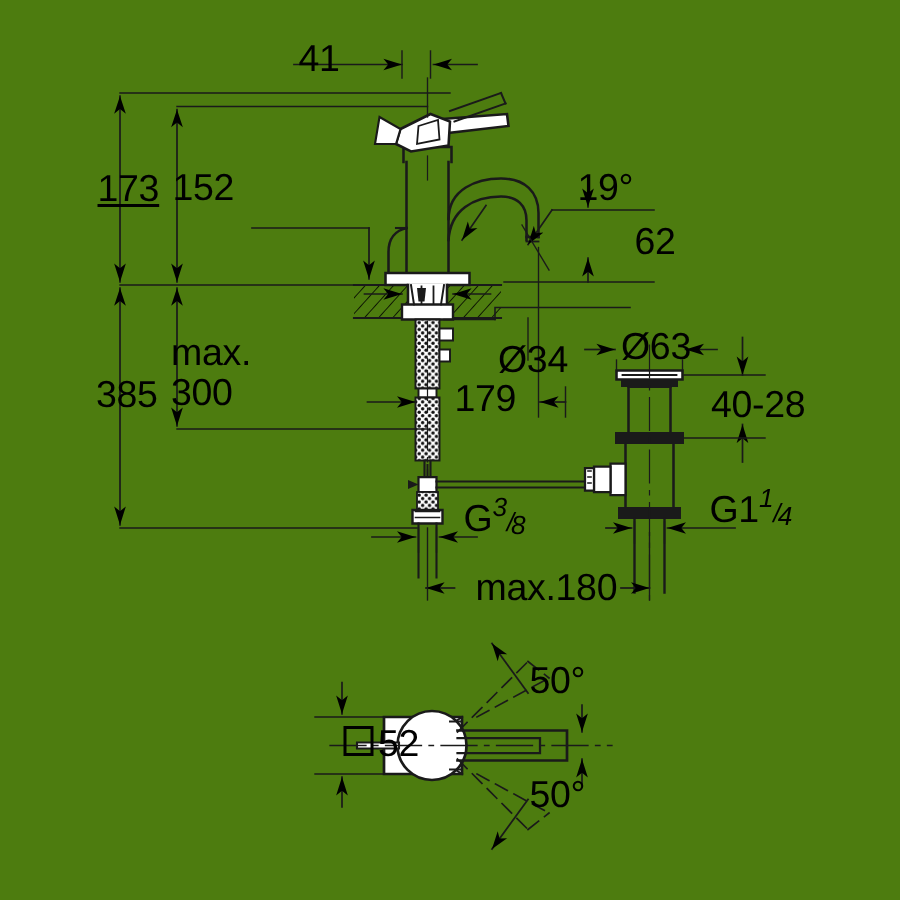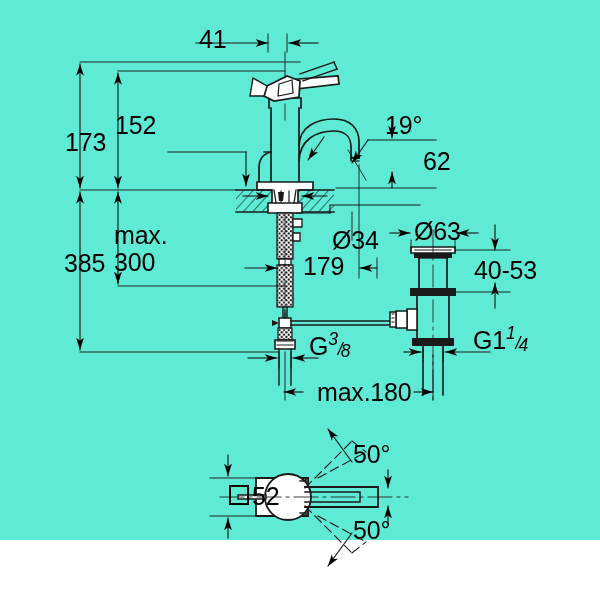--- a/index.html
+++ b/index.html
@@ -1,21 +1,21 @@
 <!DOCTYPE html>
 <html><head>
 <meta charset="utf-8">
 <style>
   html,body{margin:0;padding:0;background:#ffffff;}
   body{
     width:600px;height:600px;overflow:hidden;
     font-family:"Liberation Sans", sans-serif;
     color:#000000;
   }
-  #stage{position:relative;width:600px;height:540px;background:#5eead4;}
+  #stage{position:relative;width:600px;height:600px;background:#4d7c0f;}
   #stage svg{position:absolute;left:0;top:0;}
   .dimtext{
     position:absolute;
     font-family:"Liberation Sans", sans-serif;
     color:#000000;
     white-space:nowrap;
     line-height:1;
     letter-spacing:-0.2px;
   }
   .t28{font-size:25px;}
@@ -239,41 +239,41 @@
 
       <path d="M228,455 L228,476" marker-end="url(#ar)" stroke-width="1.15"></path>
       <path d="M228,538 L228,518" marker-end="url(#ar)" stroke-width="1.15"></path>
       <path d="M210,478 L256,478" stroke-width="0.95"></path>
       <path d="M210,516 L256,516" stroke-width="0.95"></path>
     </g>
   </svg>
 
   <div class="dimtext t28" style="left:199px;top:27px;">41</div>
 
-  <div class="dimtext t28" style="left:65px;top:130px;">173</div>
+  <div class="dimtext t28" style="left:65px;top:114px;text-decoration:underline;">173</div>
 
   <div class="dimtext t28" style="left:115px;top:113px;">152</div>
 
 
   <div class="dimtext t28" style="left:64px;top:251px;">385</div>
 
   <div class="dimtext t28" style="left:114px;top:223px;">max.</div>
   <div class="dimtext t28" style="left:114px;top:250px;">300</div>
 
   <div class="dimtext t28" style="left:332px;top:192px;margin-top:36px;">Ø34</div>
 
   <div class="dimtext t28" style="left:303px;top:254px;">179</div>
 
   <div class="dimtext t28" style="left:385px;top:113px;">19°</div>
 
   <div class="dimtext t28" style="left:423px;top:149px;">62</div>
 
   <div class="dimtext t28" style="left:414px;top:219px;">Ø63</div>
 
-  <div class="dimtext t28" style="left:474px;top:258px;">40-53</div>
+  <div class="dimtext t28" style="left:474px;top:258px;">40-28</div>
 
   <div class="dimtext t28" style="left:473px;top:328px;">
     <span>G1</span><span class="frac"><span class="num">1</span>/<span class="den">4</span></span>
   </div>
 
   <div class="dimtext t28" style="left:309px;top:334px;">
     <span>G</span><span class="frac"><span class="num">3</span>/<span class="den">8</span></span>
   </div>
 
   <div class="dimtext t28" style="left:317px;top:380px;">max.180</div>

